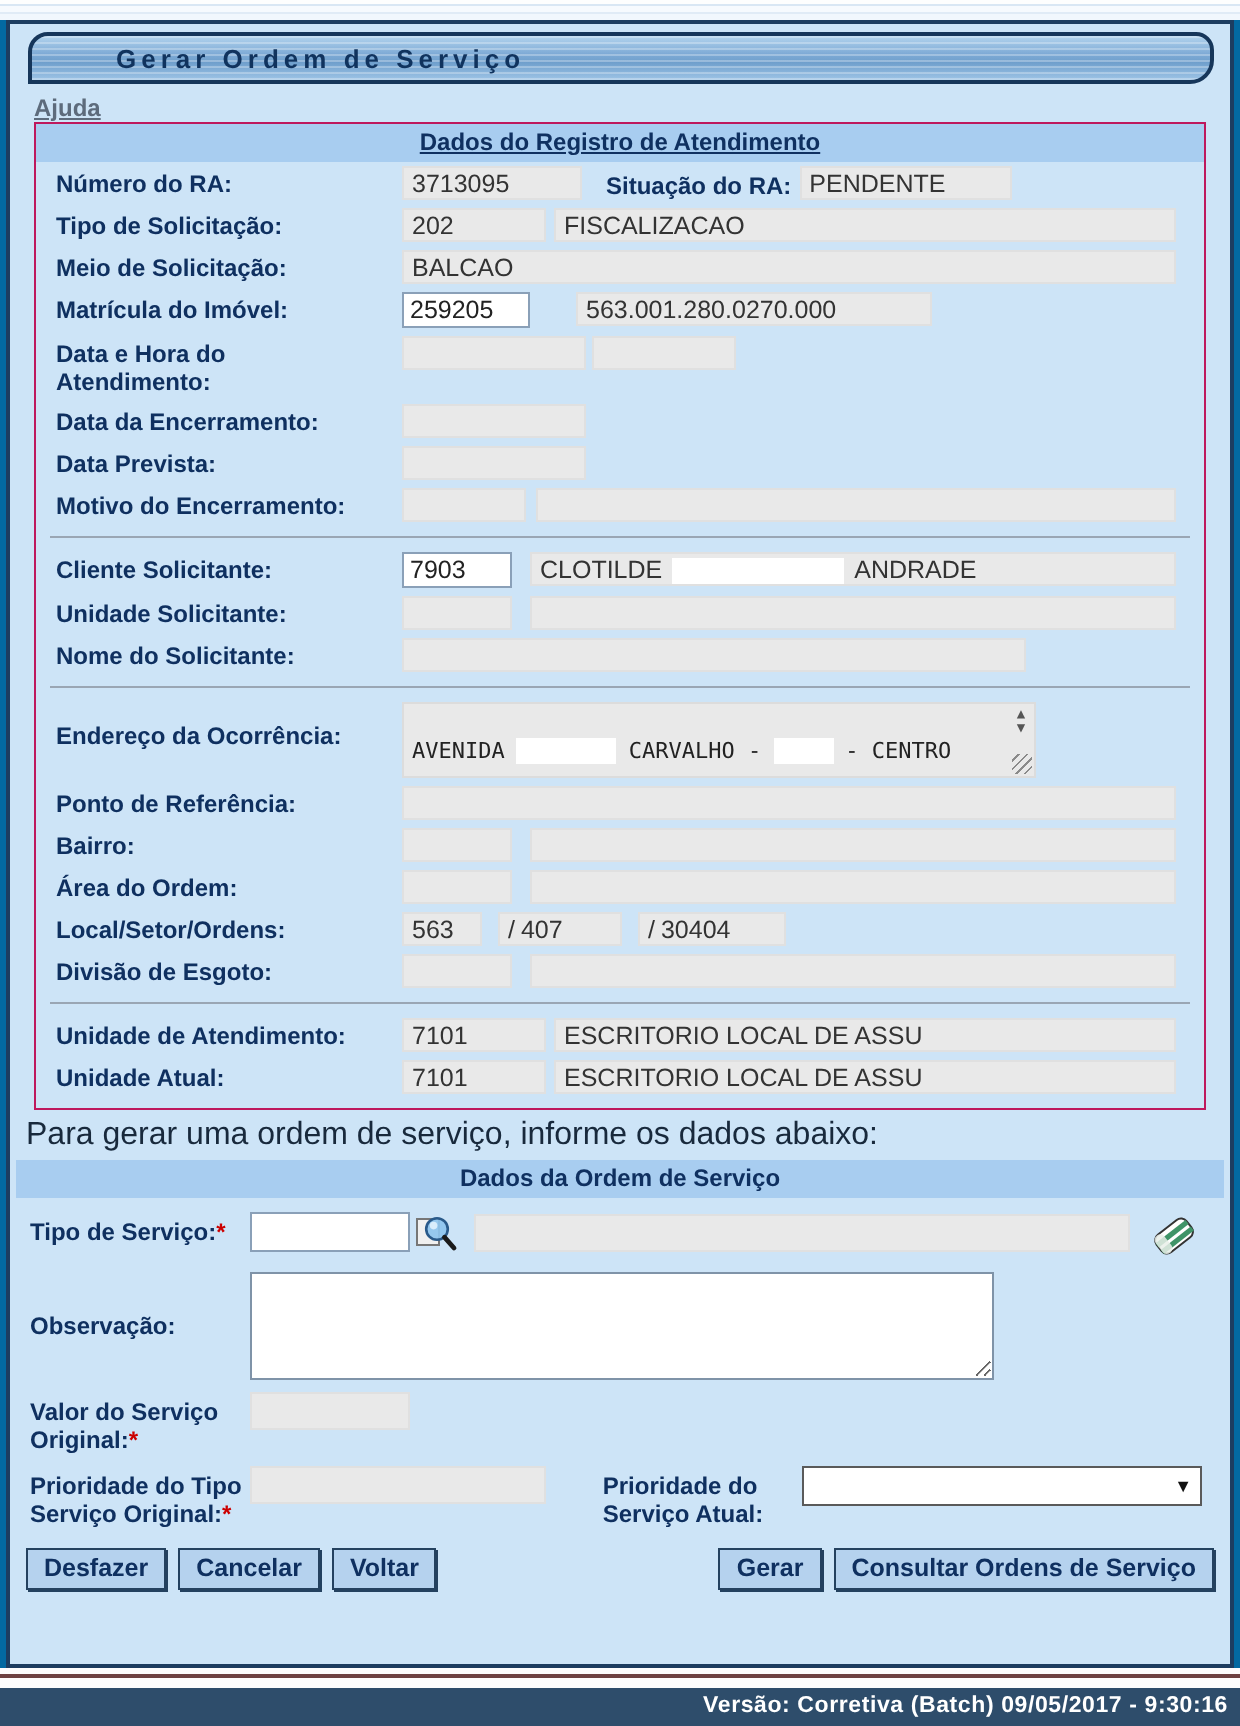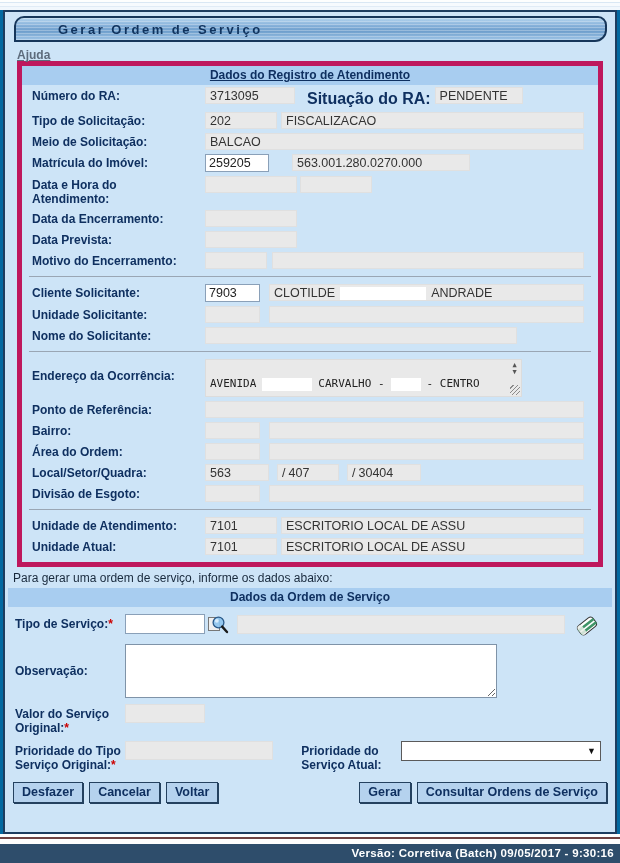--- a/index.html
+++ b/index.html
@@ -14,48 +14,48 @@
     background:linear-gradient(180deg,#b3d4ee 0%,#7fabd6 40%,#6f9fcc 60%,#9ec4e6 100%);
     background-blend-mode:normal;
     border:2px solid #16365a; border-radius:10px 9px 12px 0;
     display:flex; align-items:center; padding-left:42px; position:relative; overflow:hidden; }
   .title-tab::before { content:""; position:absolute; inset:0;
     background:repeating-linear-gradient(180deg, rgba(255,255,255,.28) 0 1px, rgba(0,0,0,0) 1px 3px); }
   .title-text { position:relative; color:#10335e; font-weight:bold; font-size:13px; letter-spacing:2.5px; }
   .help-row { text-align:left; padding:3px 12px 2px; height:18px; }
   .help-link { color:#5d6b7c; font-weight:bold; font-size:12px; text-decoration:underline; cursor:pointer; }
   
-  .ra-box { margin:1px 12px 0; border:5px solid #be185d; padding-bottom:5px; }
+  .ra-box { margin:1px 12px 0; border:1px solid #be185d; padding-bottom:5px; }
   .band { background:#a8cdf0; text-align:center; font-weight:bold; font-size:12px; color:#0f3060; padding:2px 0 3px; }
   .band.u span { text-decoration:underline; }
   .band2 { margin:1px 3px 0; }
   .sep { height:1px; background:#9aa6b4; margin:5px 7px; }
   
   .row { display:flex; align-items:flex-start; padding:2px 14px 2px 10px; }
   .lbl { flex:0 0 173px; font-weight:bold; color:#0f3060; font-size:12px; line-height:14px; padding-top:2px; padding-right:6px; }
-  .inline-lbl { font-weight:bold; color:#0f3060; font-size:16px; padding:3px 4px 0 12px; white-space:nowrap; }
+  .inline-lbl { font-weight:bold; color:#0f3060; font-size:12px; padding:3px 4px 0 12px; white-space:nowrap; }
   .ro { background:#e9e9e9; border:1px solid #e0e0e0; height:17px; font-size:12.5px; color:#333;
         padding:1px 4px 0; overflow:hidden; white-space:nowrap; }
   .wi { background:#fff; border:1px solid #8aa0b8; height:18px; font-size:12.5px; color:#222;
         padding:0 3px; font-family:"Liberation Sans",sans-serif; }
   .flex1 { flex:1; }
   .redact { background:#fff; display:inline-block; height:13px; vertical-align:middle; }
   .slashin { margin-right:3px; }
   
   .addr { position:relative; width:317px; height:38px; background:#e9e9e9; border:1px solid #dcdcdc;
           font-family:"DejaVu Sans Mono",monospace; font-size:11px; color:#222; padding:17px 14px 0 4px; white-space:nowrap; overflow:hidden; }
   .addr .sb { position:absolute; right:1px; top:2px; width:11px; text-align:center; color:#555;
           font-size:7px; line-height:7px; }
   .addr .rz { position:absolute; right:1px; bottom:1px; width:10px; height:10px;
           background:repeating-linear-gradient(135deg, rgba(0,0,0,0) 0 2px, #8a8a8a 2px 3px); }
   
   .orow { display:flex; align-items:flex-start; padding:3px 14px 3px 10px; }
   .olbl { flex:0 0 110px; font-weight:bold; color:#0f3060; font-size:12px; line-height:14px; padding-top:3px; padding-right:4px; }
   .req { color:#cc0000; font-weight:bold; }
-  .intro { font-size:12px; color:#18293c; padding:4px 0 2px 8px; }
+  .intro { font-size:16px; color:#18293c; padding:4px 0 2px 8px; }
   .icon-btn { background:none; border:none; padding:0 2px; cursor:pointer; line-height:0; }
   textarea.obs { width:372px; height:54px; background:#fff; border:1px solid #7f93a8; font-family:"Liberation Sans",sans-serif; font-size:12px; resize:both; }
   .sel { position:relative; width:202px; height:20px; background:#fff; border:1px solid #5a5a5a; cursor:pointer; }
   .sel .arrow { position:absolute; right:4px; top:4px; font-size:9px; color:#111; line-height:10px; }
   
   .btns { display:flex; align-items:flex-start; padding:7px 8px 0 8px; }
   .btn { background:#b5d2ee; border:1px solid #24415f; box-shadow:1px 1px 0 #24415f;
         color:#0f3060; font-weight:bold; font-size:12.5px; font-family:"Liberation Sans",sans-serif;
         padding:2px 8px 3px; margin-right:6px; cursor:pointer; }
   .spacer { flex:1; }
@@ -82,21 +82,21 @@
 
     <div class="ra-box">
       <div class="band u">
         <span>Dados do Registro de Atendimento</span>
       </div>
 
       <div class="row">
         <div class="lbl">Número do RA:</div>
         <div class="ro" style="width:90px">3713095</div>
         <div class="inline-lbl">Situação do RA:</div>
-        <div class="ro" style="width:88px">PENDENTE</div>
+        <div class="ro" style="width:106px">PENDENTE</div>
       </div>
 
       <div class="row">
         <div class="lbl">Tipo de Solicitação:</div>
         <div class="ro" style="width:72px">202</div>
         <div class="ro flex1" style="margin-left:4px">FISCALIZACAO</div>
       </div>
 
 
       <div class="row">
@@ -176,22 +176,22 @@
         <div class="ro flex1" style="margin-left:9px"></div>
       </div>
 
       <div class="row">
         <div class="lbl">Área do Ordem:</div>
         <div class="ro" style="width:55px"></div>
         <div class="ro flex1" style="margin-left:9px"></div>
       </div>
 
       <div class="row">
-        <div class="lbl">Local/Setor/Quadra:</div>
-        <div class="ro" style="width:64px">563</div>
+        <div class="lbl">Local/Setor/Ordens:</div>
+        <div class="ro" style="width:40px">563</div>
         <div class="ro" style="width:62px;margin-left:8px"><span class="slashin">/</span><span>407</span></div>
         <div class="ro" style="width:74px;margin-left:8px"><span class="slashin">/</span><span>30404</span></div>
       </div>
 
       <div class="row">
         <div class="lbl">Divisão de Esgoto:</div>
         <div class="ro" style="width:55px"></div>
         <div class="ro flex1" style="margin-left:9px"></div>
       </div>
 

